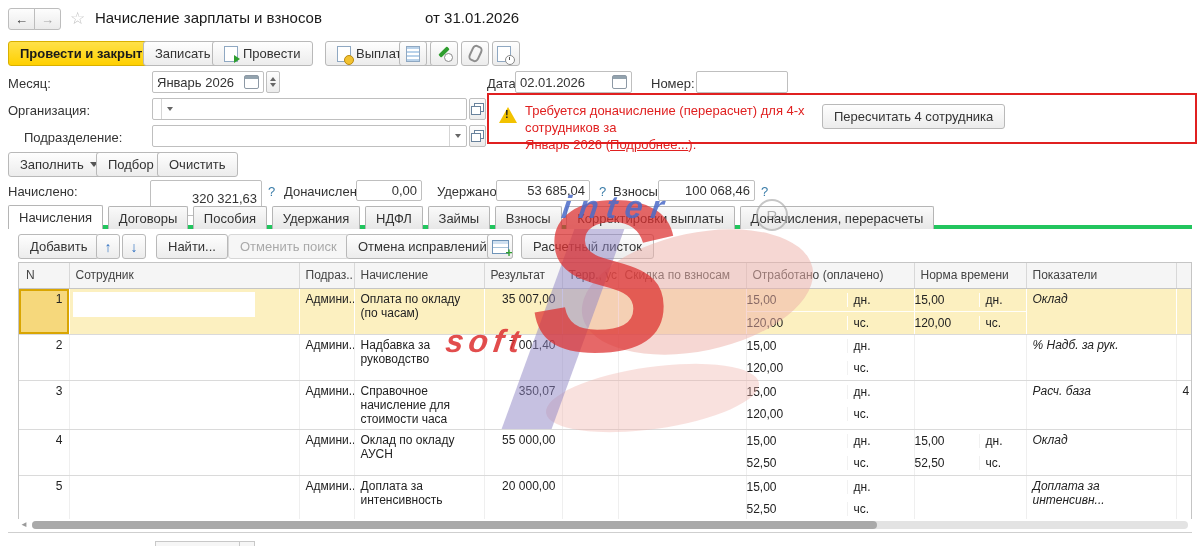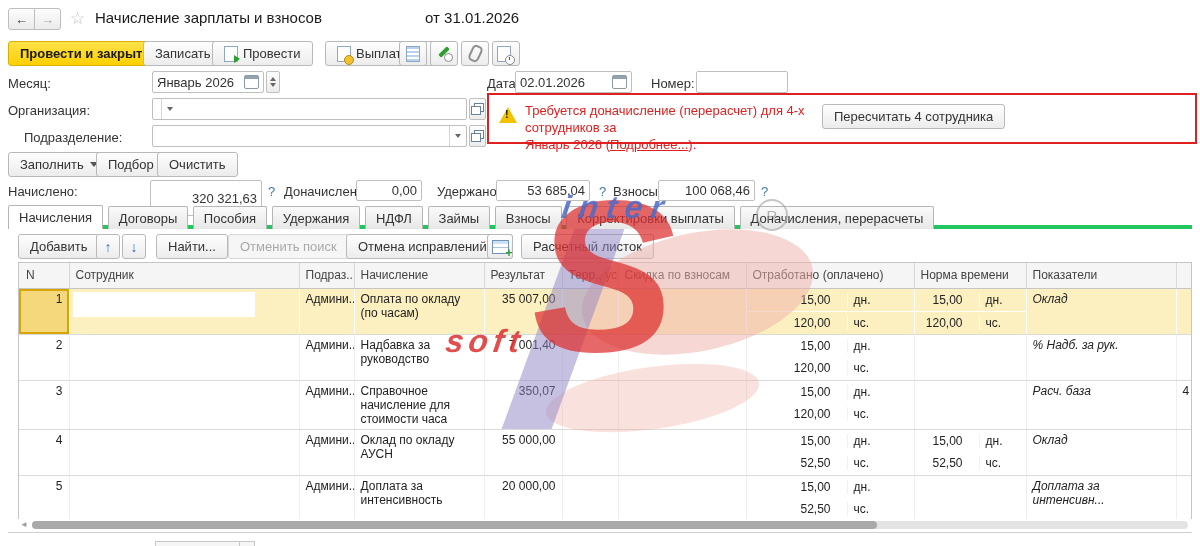--- a/index.html
+++ b/index.html
@@ -64,21 +64,21 @@
   .grid td{vertical-align:top;border-right:1px solid #efefef;border-bottom:1px solid #dadada;padding:3px 6px;box-sizing:border-box;
            height:46px;line-height:14px;color:#222;overflow:hidden;}
   .grid tr{height:46px;}
   .grid td.nopad{padding:0;}
   .c-n{text-align:right;padding-right:8px;}
   .c-res{text-align:right;padding-right:8px;}
   .c-dept{color:#8a8a8a;}
   .c-ind{font-style:italic;}
   .c-ext{padding-left:8px;}
   .sub{display:flex;height:22px;align-items:center;}
-  .sub .v{text-align:right;padding-right:16px;box-sizing:border-box;}
+  .sub .v{padding-right:16px;box-sizing:border-box;}
   .sub .u{padding-left:6px;border-left:1px solid #f1f1f1;box-sizing:border-box;}
   .sub .u:empty{border-left:none;}
   .c-wrk .v{width:100px;}
   .c-wrk .u{width:42px;}
   .c-nrm .v{width:64px;}
   .c-nrm .u{width:36px;}
   tr.sel td{background:#fcf0c0;border-right-color:rgba(255,255,255,.75);}
   tr.sel td.c-n{background:#f6d87c;box-shadow:inset 0 0 0 2px #d9a502;}
   tr.sel .sub .u{border-left-color:rgba(255,255,255,.9);}
   tr.sel .twoLine .sub:first-child{border-bottom:1px solid rgba(255,255,255,.9);}

